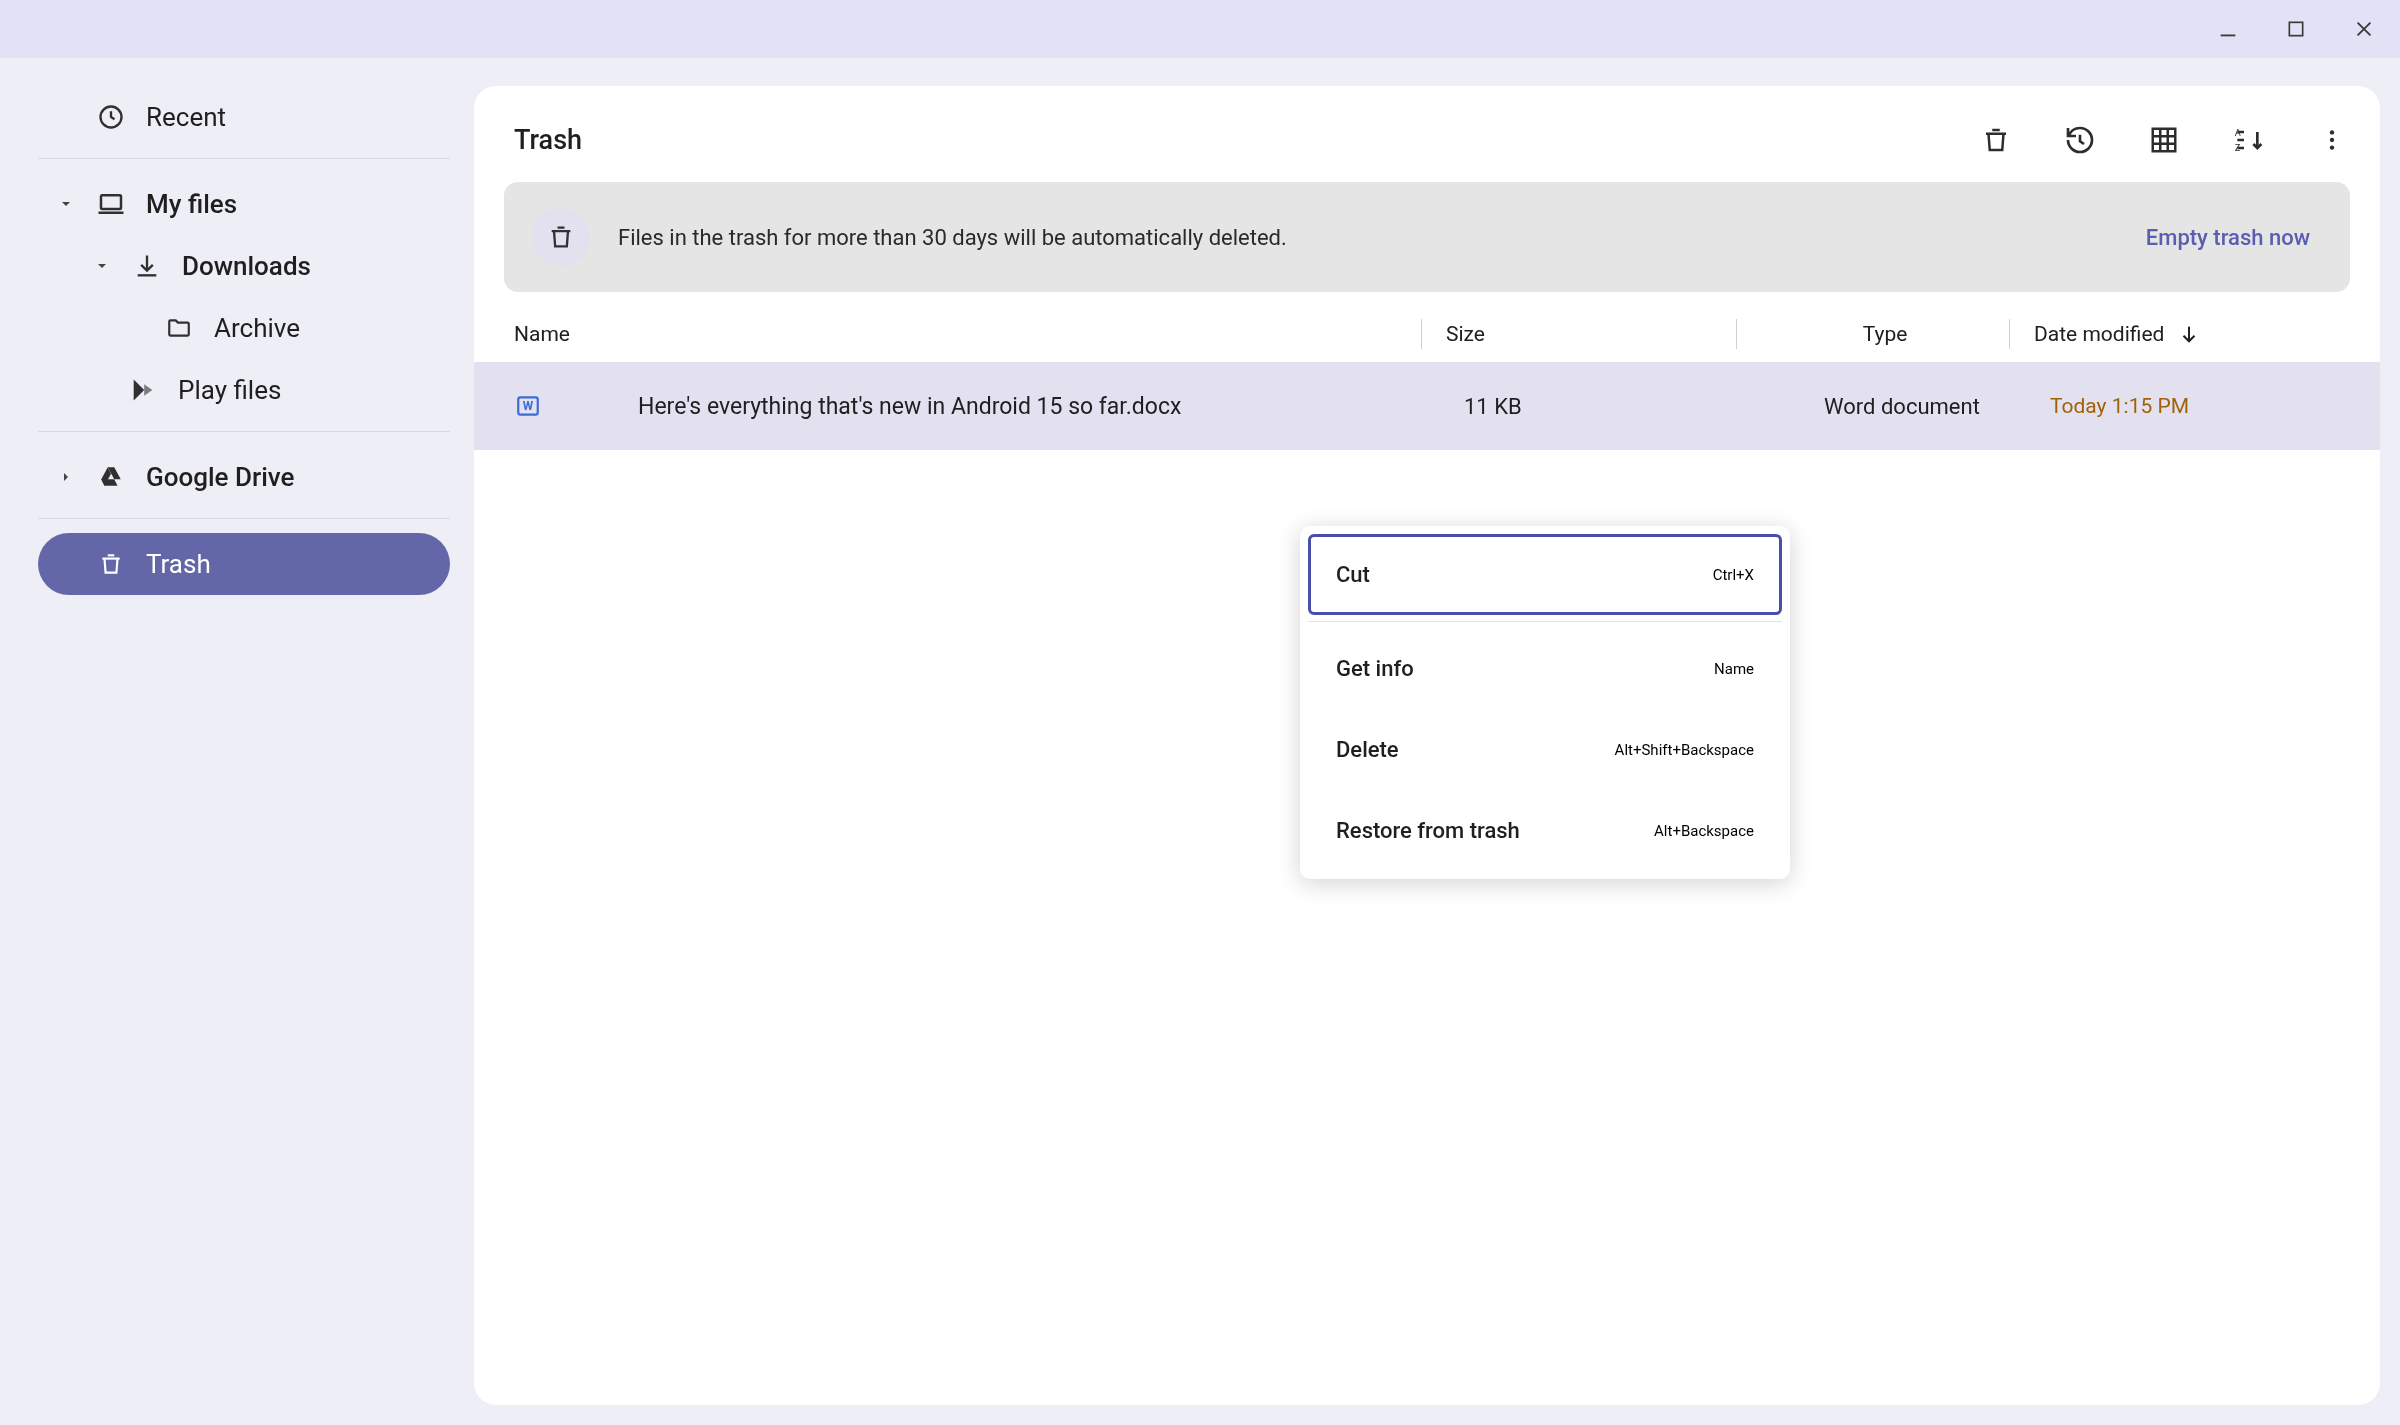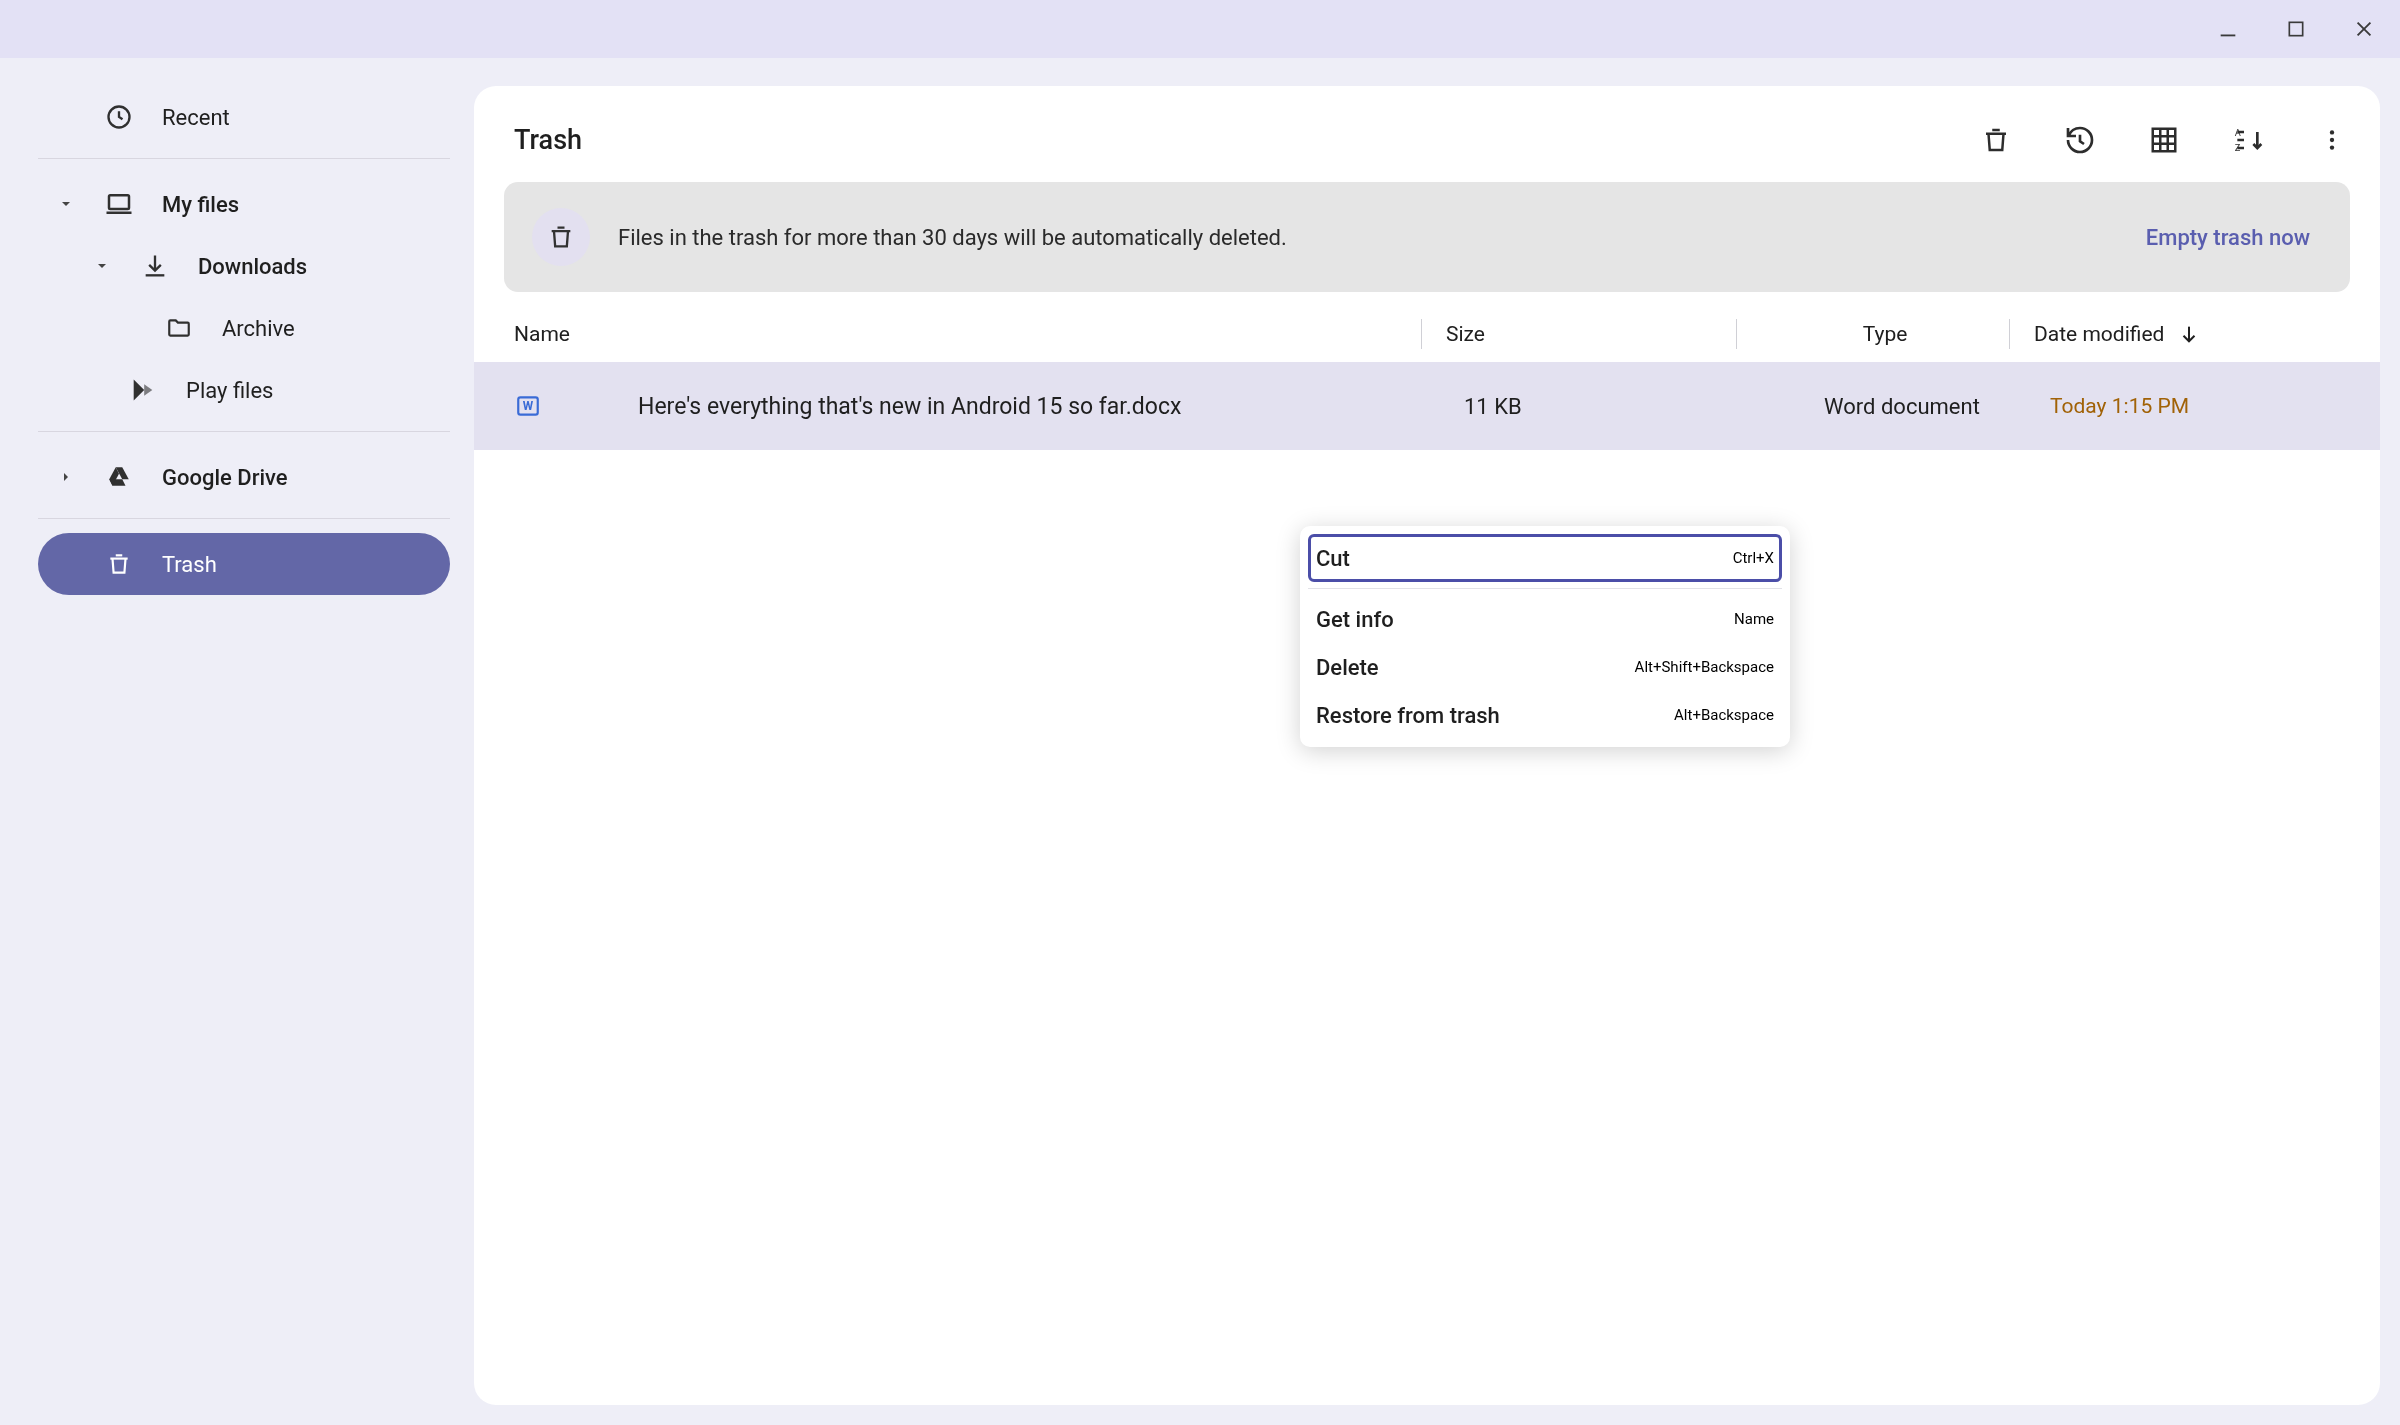--- a/index.html
+++ b/index.html
@@ -39,24 +39,24 @@
     height: 1px;
     background: #d8d6e0;
     margin: 10px 0 14px 0;
   }
   .nav-item {
     display: flex;
     align-items: center;
     height: 62px;
     padding: 0 18px;
     border-radius: 40px;
-    font-size: 22px;
+    font-size: 26px;
     color: #1f1f1f;
     cursor: pointer;
-    gap: 28px;
+    gap: 20px;
   }
   .nav-item .tree-arrow {
     width: 20px; height: 20px;
     display: inline-flex; align-items: center; justify-content: center;
     color: #444;
     flex-shrink: 0;
   }
   .nav-item .tree-spacer { width: 20px; flex-shrink:0; }
   .nav-item .icon {
     width: 30px; height: 30px;
@@ -183,22 +183,22 @@
     width: 490px;
     background: #fff;
     border-radius: 10px;
     box-shadow: 0 4px 24px rgba(0,0,0,0.18);
     padding: 8px;
     z-index: 50;
   }
   .menu-item {
     display: flex;
     align-items: center;
-    height: 48px;
-    padding: 0 8px;
+    height: 81px;
+    padding: 0 28px;
     font-size: 22px;
     color: #1f1f1f;
     cursor: pointer;
     border-radius: 6px;
   }
   .menu-item.focused {
     outline: 3px solid #4b4ea8;
     outline-offset: -3px;
     border-radius: 6px;
   }

